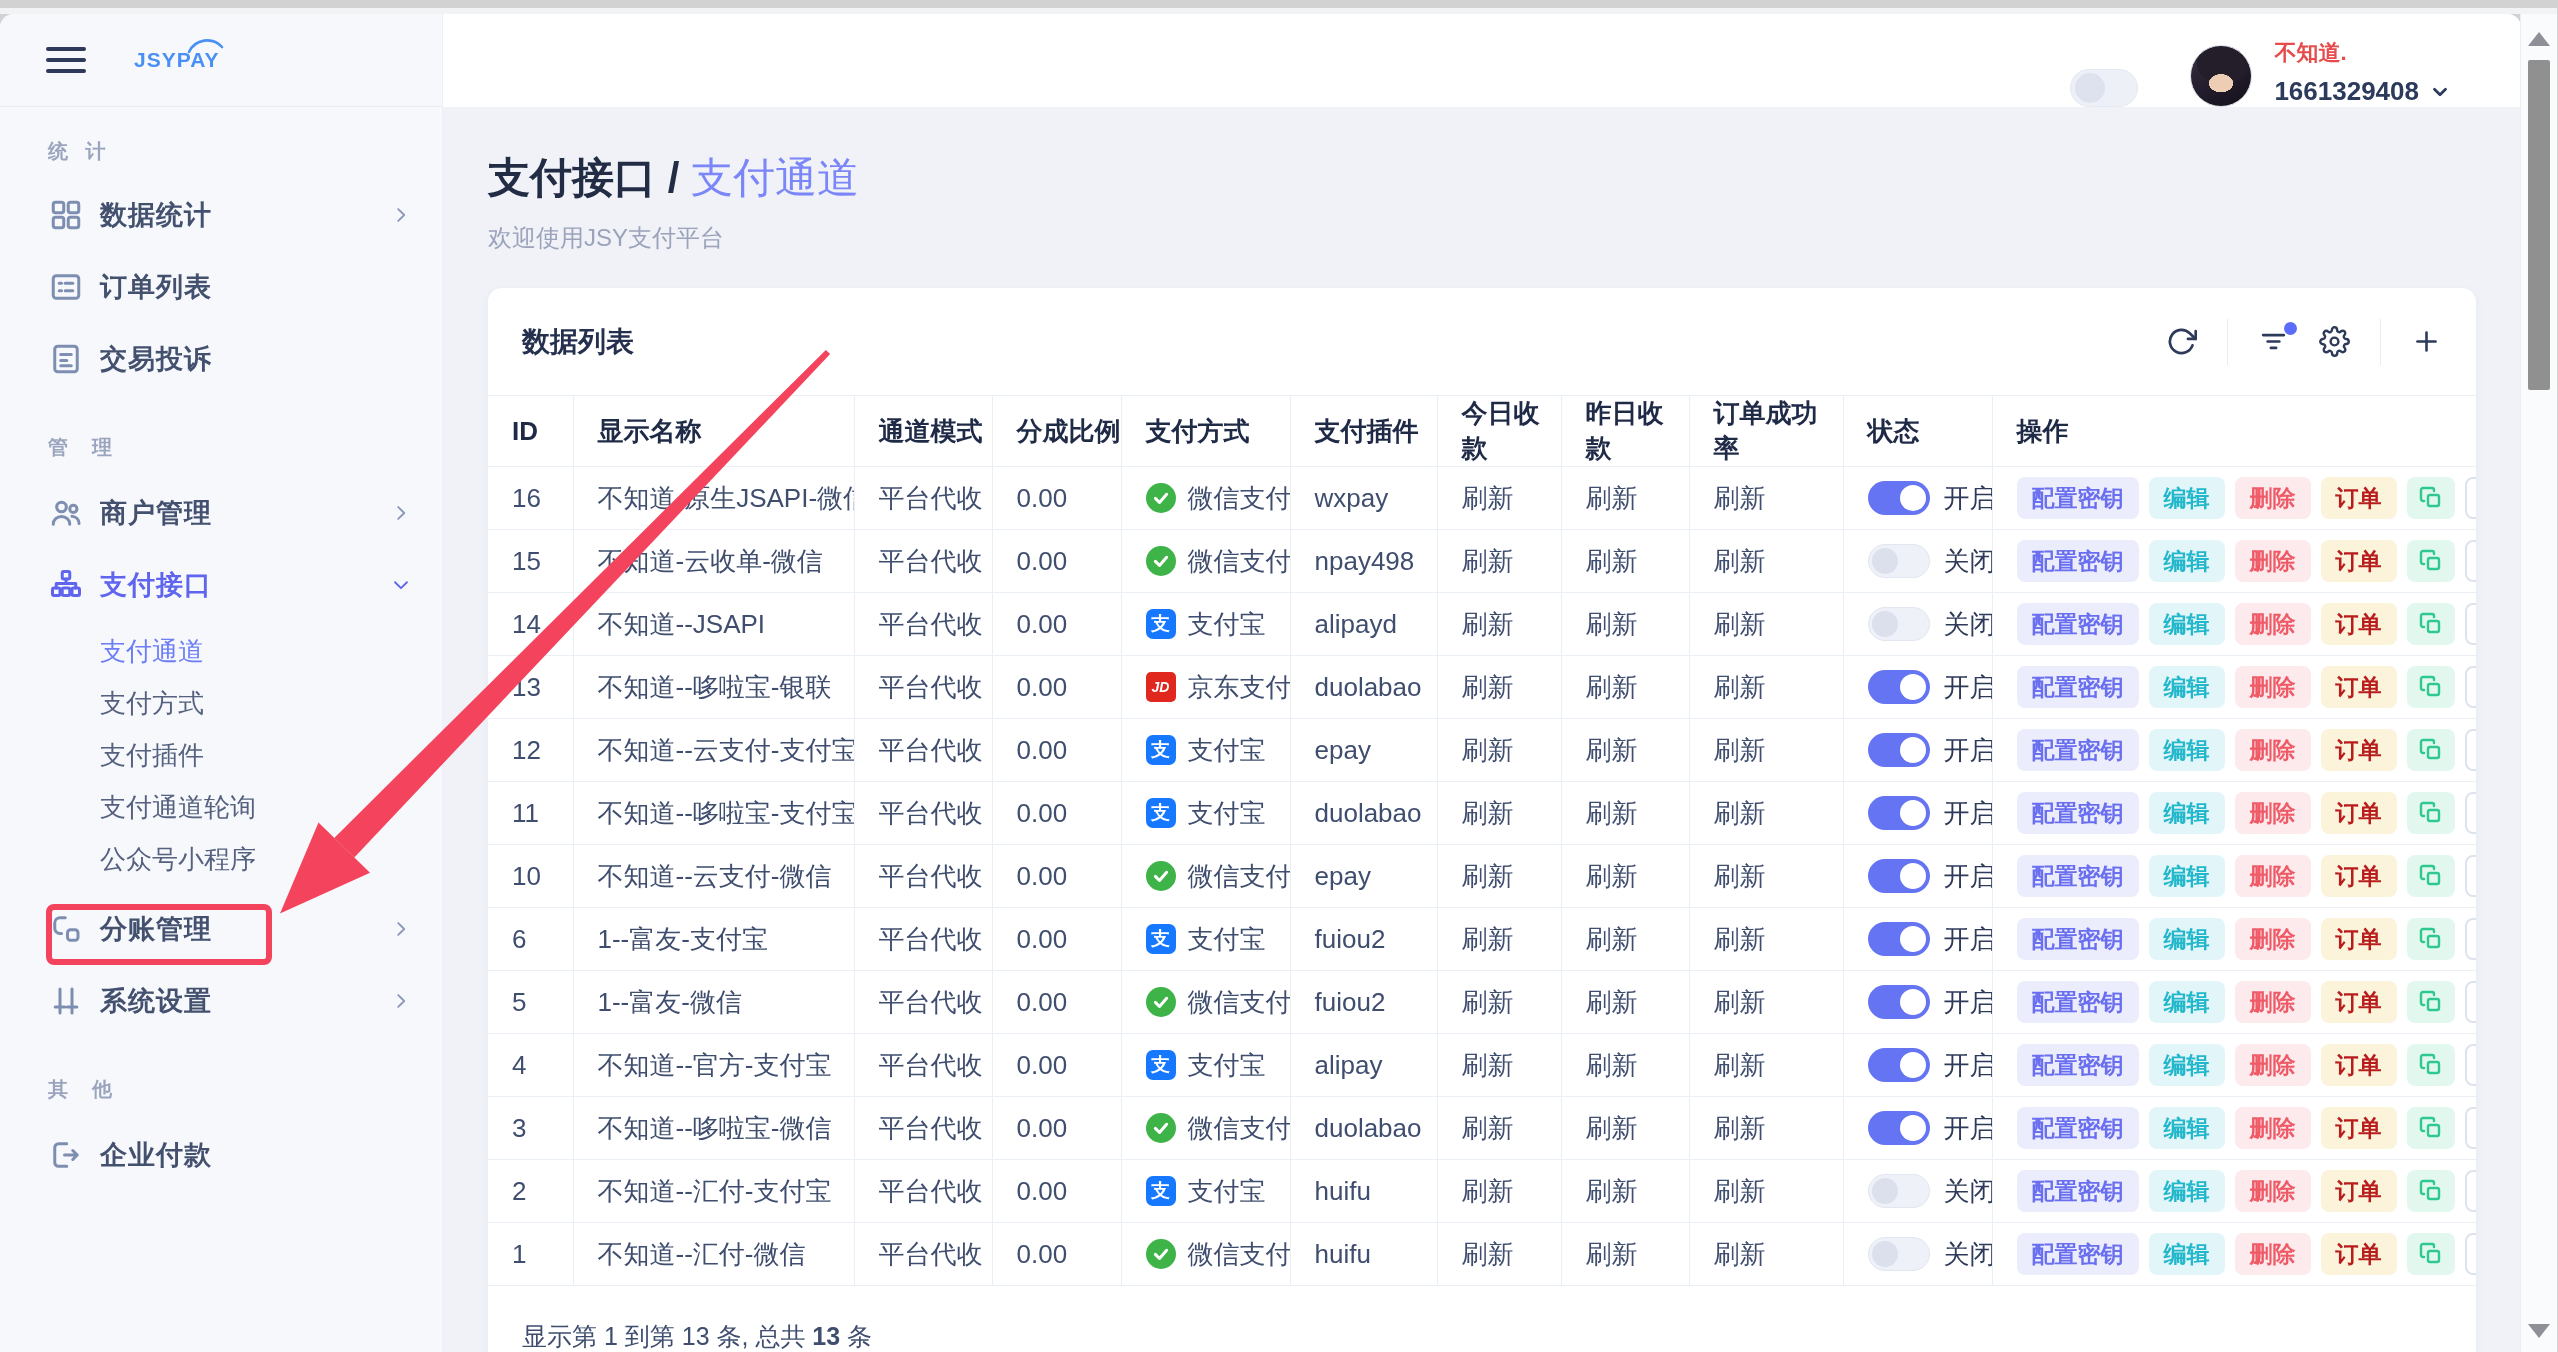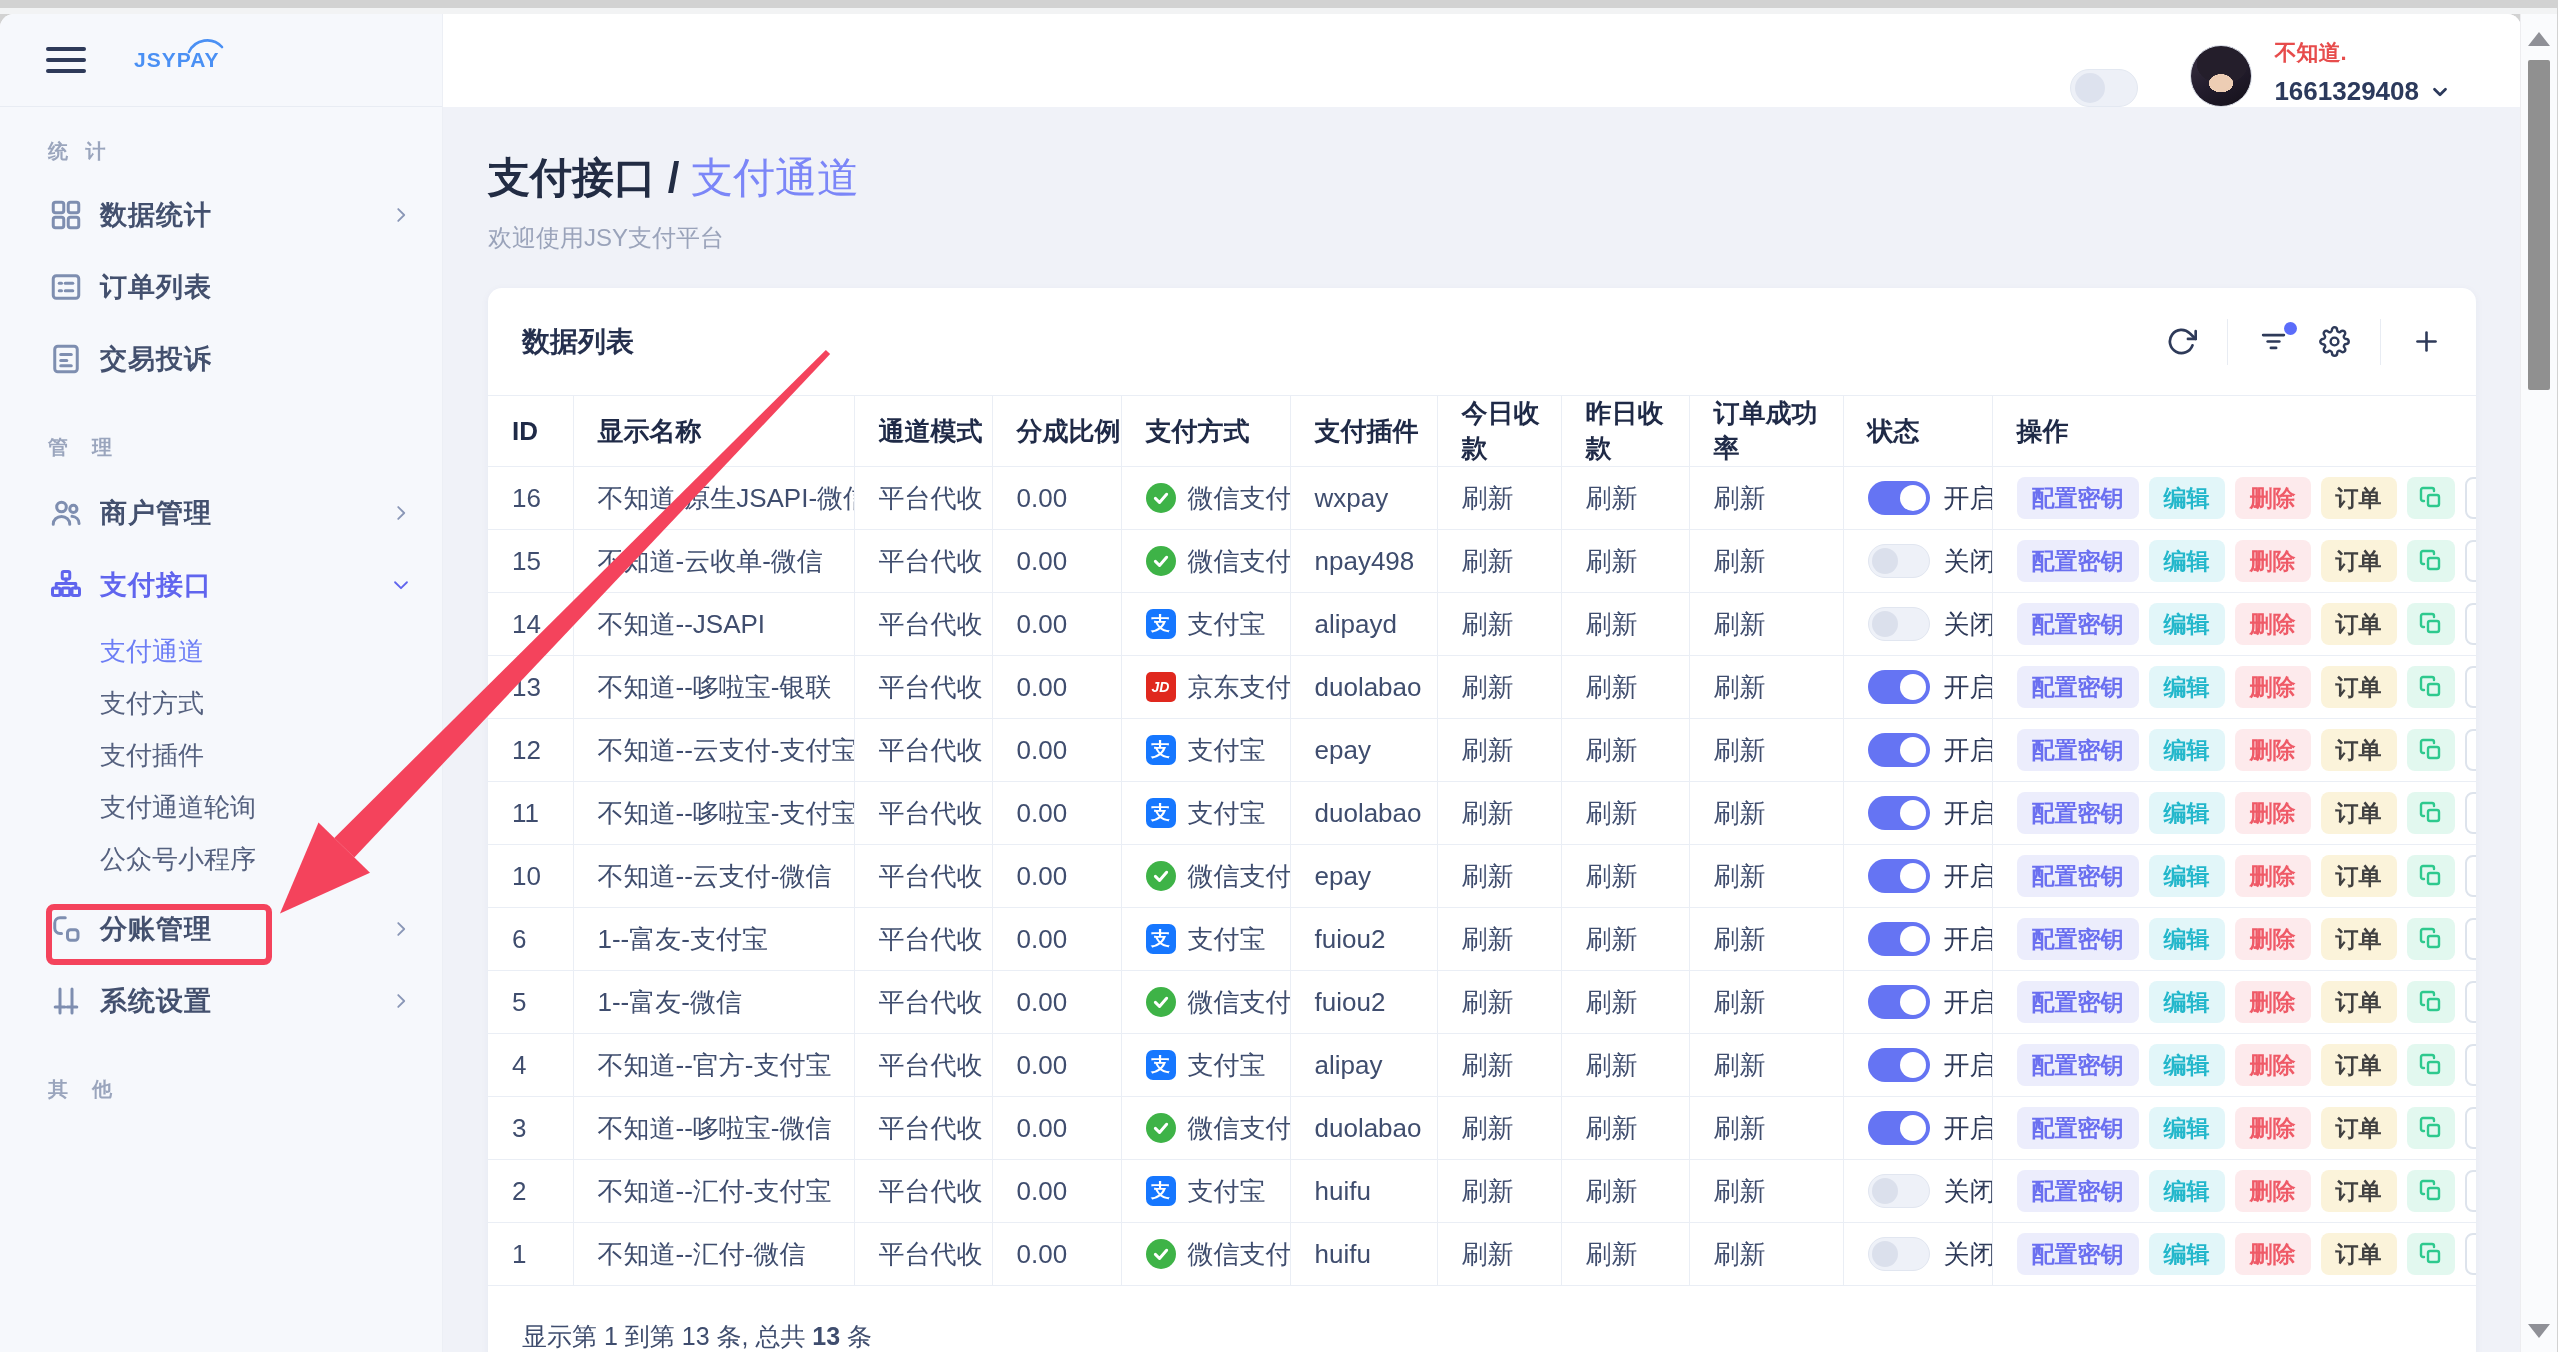--- a/index.html
+++ b/index.html
@@ -79,21 +79,21 @@
   .tg { width:62px; height:34px; border-radius:17px; position:relative; display:inline-block; vertical-align:middle; cursor:pointer; flex:none; }
   .tg .knob { width:26px; height:26px; border-radius:50%; position:absolute; top:4px; }
   .tg.on { background:#6574f3; } .tg.on .knob { right:4px; background:#fff; }
   .tg.off { background:#eef1f8; border:1px solid #e1e6f0; } .tg.off .knob { left:3px; top:3px; background:#dbe0ec; }
   .stlabel { margin-left:14px; font-size:26px; color:#2e3a59; vertical-align:middle; }
   .acts { display:flex; align-items:center; gap:10px; }
   .abtn { display:inline-flex; align-items:center; justify-content:center; height:42px; border-radius:8px; font-size:23px; font-weight:700; padding:0 15px; cursor:pointer; flex:none; }
   .btn-config { color:#6a6ff0; background:#ecedfc; }
   .btn-edit   { color:#23b7cb; background:#e2f6f9; }
   .btn-del    { color:#ef5a67; background:#fdeaec; }
-  .btn-order  { color:#404040; background:#fbf3da; }
+  .btn-order  { color:#b91c1c; background:#fbf3da; }
   .btn-copy   { background:#e2f8ef; width:48px; padding:0; color:#2ec98e; }
   .btn-test   { color:#2e3a59; background:#fff; border:2px solid #dde3ec; }
   .tfoot { padding:34px 34px; font-size:25px; color:#3f4d6e; }
   .tfoot b { font-weight:700; }
 
   
   .scrollbar { position:absolute; right:0; top:14px; width:37px; height:1338px; background:#fafbfd; border-left:1px solid #ededf0; }
   .sb-up, .sb-down { position:absolute; left:0; width:100%; height:34px; display:flex; align-items:center; justify-content:center; cursor:pointer; }
   .sb-up { top:8px; } .sb-down { bottom:4px; }
   .sb-tri-up { width:0; height:0; border-left:11px solid transparent; border-right:11px solid transparent; border-bottom:14px solid #8f9097; }
@@ -234,20 +234,27 @@
               <span class="mlabel">系统设置</span>
               <span class="mchev">
                 <svg width="22" height="22" viewBox="0 0 24 24" fill="none" stroke="currentColor" stroke-width="2" stroke-linecap="round" stroke-linejoin="round">
                   <path d="M9 5.5L15.5 12 9 18.5"></path>
                 </svg>
               </span>
             </div>
           </div>
           <div class="sec">
             <div class="sec-label">其 他</div>
+            <div class="mitem">
+              <span class="mico"><svg viewBox="0 0 24 24" fill="none" stroke="currentColor" stroke-width="2" stroke-linecap="round" stroke-linejoin="round">
+                  <path d="M12.5 4.5H7A2.5 2.5 0 0 0 4.5 7v10A2.5 2.5 0 0 0 7 19.5h5.5"></path>
+                  <path d="M11 12h8.5M16.5 9l3 3-3 3"></path>
+                </svg></span>
+              <span class="mlabel">企业付款</span>
+            </div>
           </div>
         </nav>
     </aside>
 
     <div class="main">
       <header class="topbar">
         <div class="sw">
             <div class="knob"></div>
           </div>
         <div class="avatar"></div>

